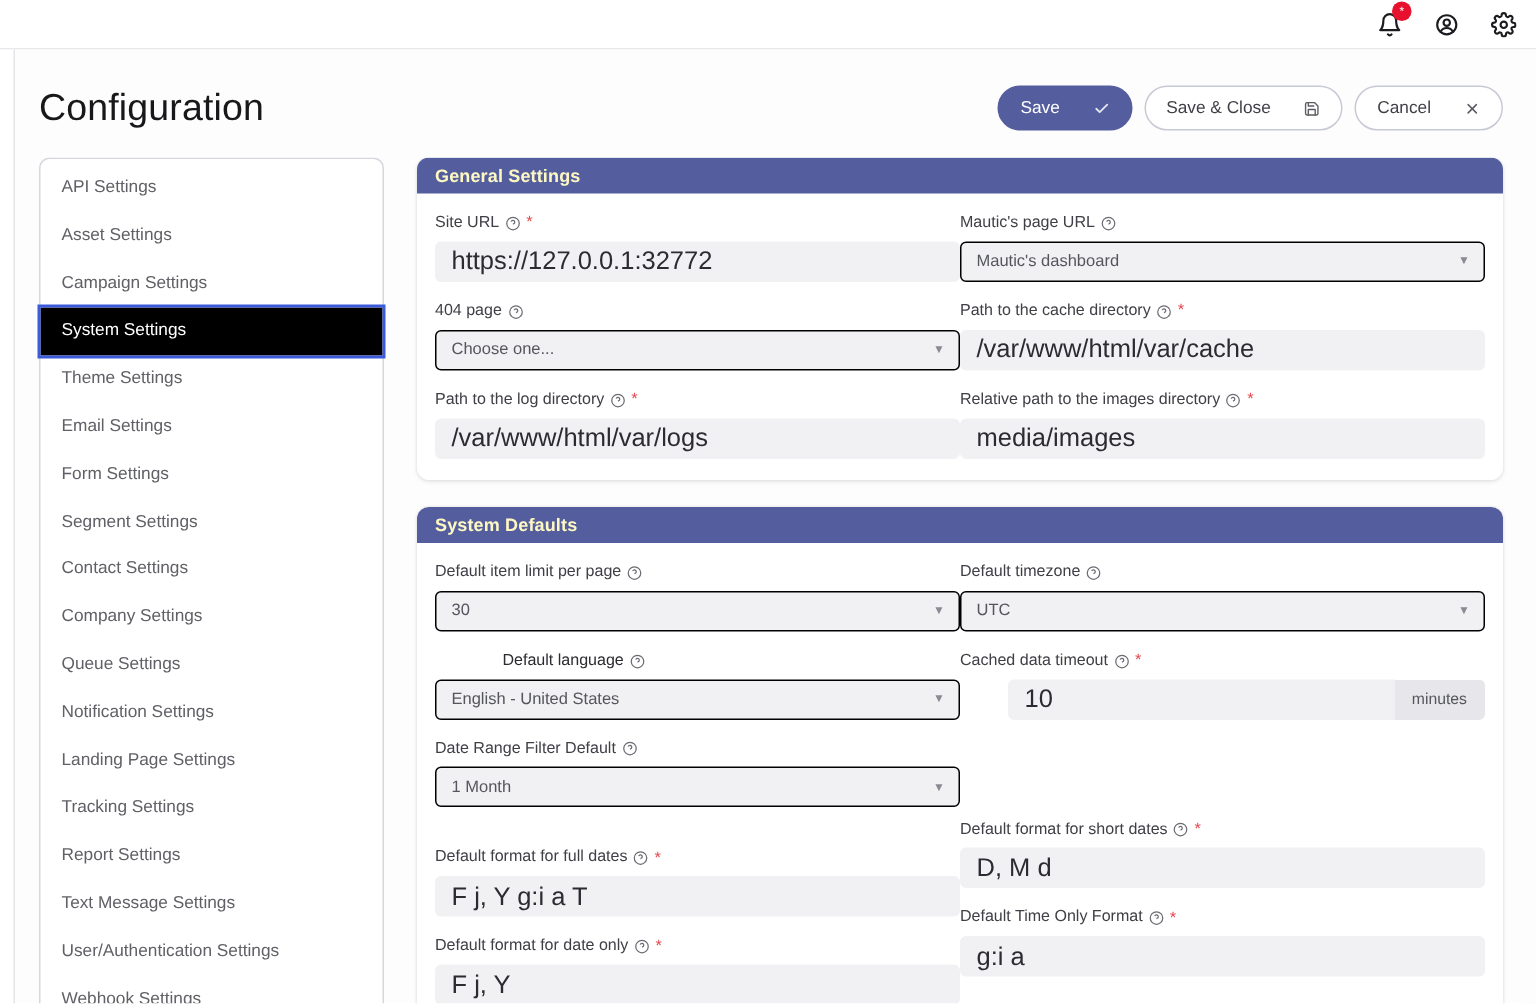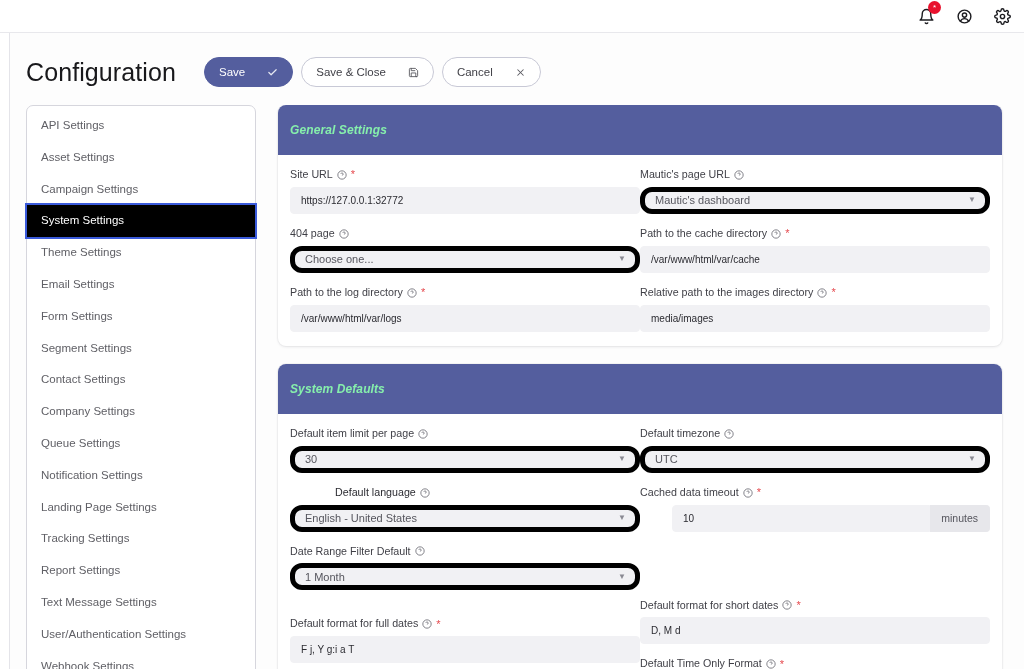--- a/index.html
+++ b/index.html
@@ -30,21 +30,21 @@
     font-family: "Liberation Sans", sans-serif;
   }
 
   
   .bodywrap { flex: 1; display: flex; min-height: 0; }
   .railstrip { width: 10px; min-width: 10px; background: #ffffff; border-right: 1px solid #e4e4e9; }
   .content { flex: 1; background: #fdfdfd; display: flex; flex-direction: column; min-width: 0; position: relative; }
 
   
   .pagehead {
-    display: flex; align-items: center; justify-content: flex-start;
+    display: flex; align-items: center; justify-content: space-between;
     padding: 24px 22px 18px 16px;
     gap: 28px;
   }
   .page-title { font-size: 25px; color: #18181b; font-weight: 400; letter-spacing: .1px; }
   .actions { display: flex; align-items: center; gap: 8px; }
   .btn {
     height: 30px; border-radius: 16px;
     display: inline-flex; align-items: center; gap: 22px;
     padding: 0 14px; font-size: 11.5px; cursor: pointer;
     white-space: nowrap; user-select: none;
@@ -74,45 +74,45 @@
     position: relative; z-index: 2;
   }
 
   
   .panel {
     background: #ffffff; border-radius: 8px;
     box-shadow: 0 1px 3px rgba(20,20,40,.09), 0 0 0 1px rgba(20,20,40,.03);
     margin-bottom: 18px; overflow: hidden;
   }
   .panel-head {
-    background: #545e9e; color: #86efac;
+    background: #545e9e; color: #fef9c3;
     font-size: 12px; font-weight: bold;
-    padding: 18px 12px; letter-spacing: .1px; font-style: italic;
+    padding: 5px 12px; letter-spacing: .1px;
   }
   .panel-body { padding: 13px 12px 14px 12px; }
   .grid2 { display: flex; }
   .col { flex: 1; min-width: 0; }
 
   .field { margin-bottom: 13px; }
   .field:last-child { margin-bottom: 0; }
   .flabel {
     font-size: 10.7px; color: #3f3f46; margin-bottom: 5px;
     display: flex; align-items: center; gap: 4px; line-height: 1.3;
   }
   .flabel.strong { font-weight: normal; color: #2b2b31; padding-left: 45px; }
   .qmark { display: inline-flex; color: #6b6b73; }
   .req { color: #e5484d; font-size: 11px; line-height: 1; }
 
   .inp {
     height: 27px; background: #f1f1f4; border: 1px solid #f1f1f4; border-radius: 4px;
-    font-size: 10px; color: #2b2b31; display: flex; align-items: center;
+    font-size: 17px; color: #2b2b31; display: flex; align-items: center;
     padding: 0 10px; width: 100%;
   }
   .sel {
-    height: 27px; background: #f1f1f4; border: 5px solid #000000; border-radius: 12px;
+    height: 27px; background: #f1f1f4; border: 1px solid #000000; border-radius: 4px;
     font-size: 11px; color: #55555d; display: flex; align-items: center;
     justify-content: space-between; padding: 0 9px 0 10px; width: 100%; cursor: pointer;
   }
   .caret { color: #8a8a93; font-size: 8px; line-height: 1; }
   .inp-group { display: flex; width: 100%; padding-left: 32px; }
   .inp-group .inp { border-top-right-radius: 0; border-bottom-right-radius: 0; flex: 1; }
   .addon {
     height: 27px; background: #e7e7eb; border: 1px solid #e7e7eb; border-left: none;
     border-top-right-radius: 4px; border-bottom-right-radius: 4px;
     font-size: 10.5px; color: #55555d; display: flex; align-items: center; padding: 0 11px;

